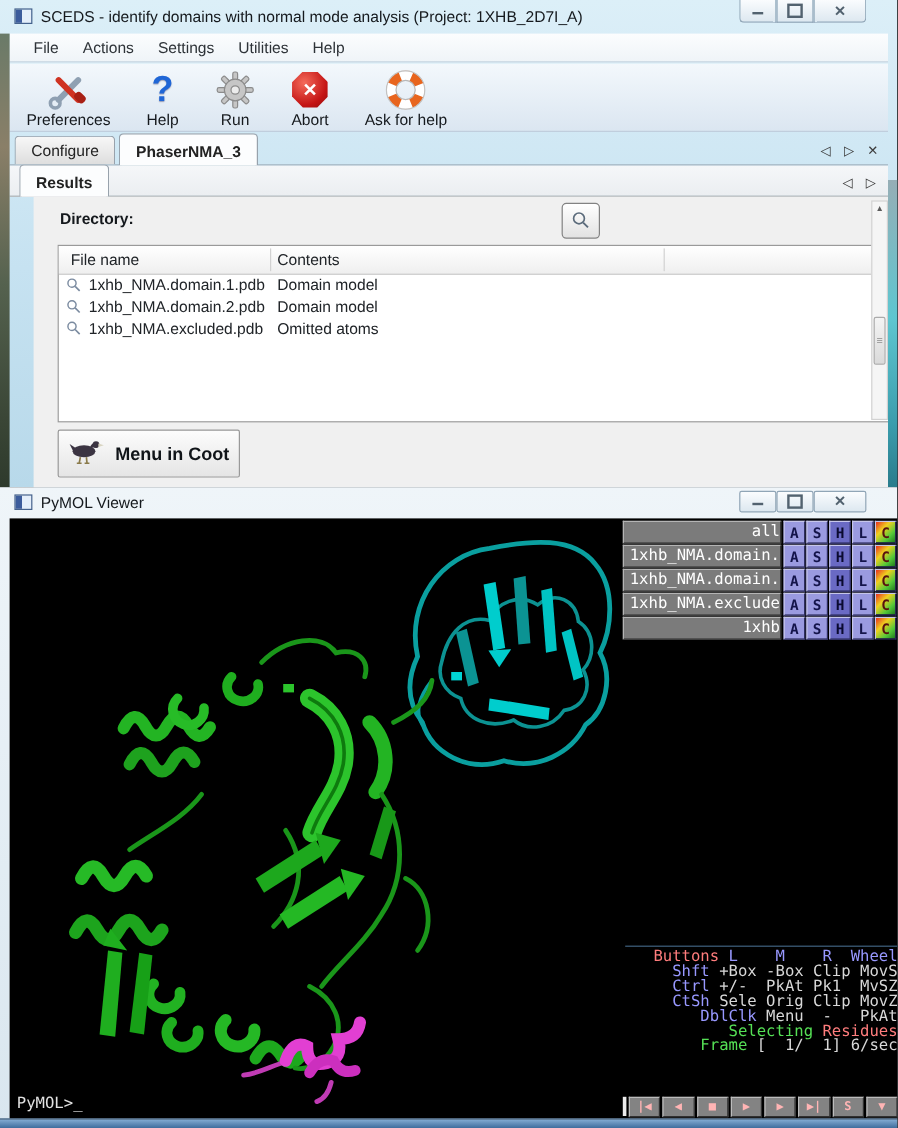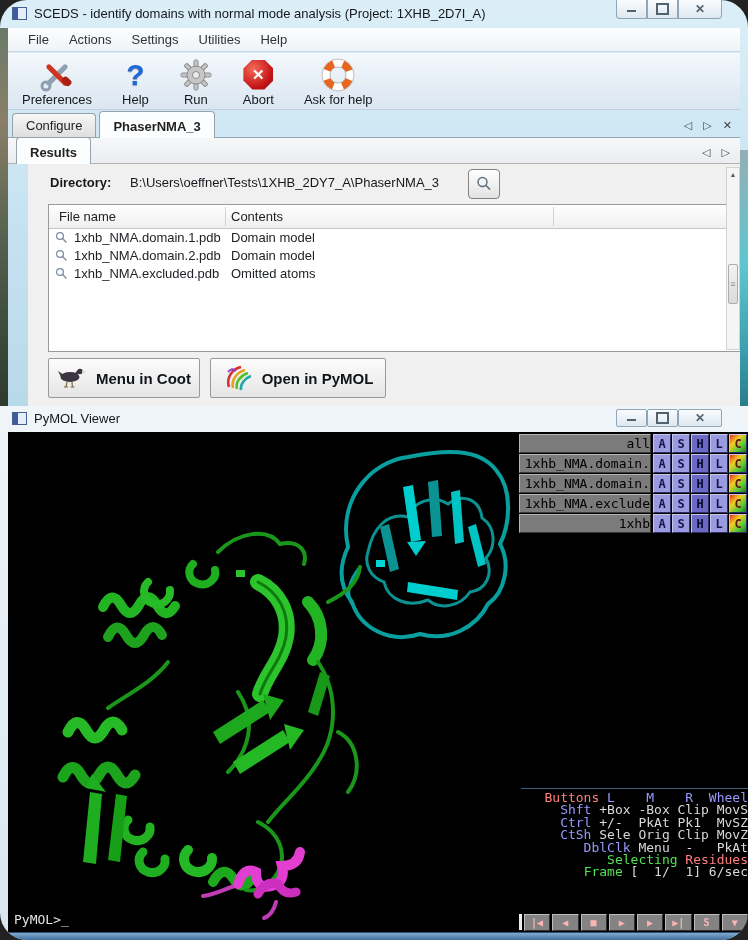--- a/index.html
+++ b/index.html
@@ -1,17 +1,17 @@
 <!DOCTYPE html>
 <html><head>
 <meta charset="utf-8">
 <style>
   html,body{margin:0;padding:0;background:#222;}
   #stage{position:relative;width:748px;height:940px;overflow:hidden;background:#000;
-         font-family:"Liberation Sans",sans-serif;border-radius:27px;-webkit-font-smoothing:antialiased;}
+         font-family:"Liberation Sans",sans-serif;-webkit-font-smoothing:antialiased;}
   
   .w1{position:absolute;left:0;top:0;width:748px;height:406px;
       background:linear-gradient(180deg,#dcefF8 0%,#c6e2f1 55%,#b8d9ea 100%);}
   .wall-l{position:absolute;left:0;top:28px;width:8px;bottom:0;
       background:linear-gradient(180deg,#6a7a68,#8a7f68 25%,#55624f 55%,#3a4636 85%,#2e3a2c);}
   .wall-r{position:absolute;right:0;top:150px;width:8px;bottom:0;
       background:linear-gradient(180deg,#96aeb6,#5ec6d0 45%,#3a9cac 80%,#2a7c8c);}
   .titlebar{position:absolute;left:0;top:0;right:0;height:28px;}
   .app-ico{position:absolute;left:12px;top:7px;width:15px;height:13px;border:1px solid #44618c;
       background:linear-gradient(90deg,#3c5c9c 0 42%,#e4eefa 42%);box-sizing:border-box;}
@@ -87,21 +87,21 @@
   .w2 .winbtn{height:18px;border-top:1px solid #90a5b6;border-radius:2px;}
   .w2 .winbtn.close{border-radius:2px;}
   .gl{position:absolute;left:8px;top:26px;right:0;bottom:8px;background:#000;overflow:hidden;}
   .viewer{position:absolute;left:0;top:0;width:511px;height:500px;}
   .prompt{position:absolute;left:6px;bottom:5px;font:13px "DejaVu Sans Mono",monospace;color:#e2e2e2;}
   .panel{position:absolute;left:511px;top:0;right:0;bottom:0;}
   .orow{position:absolute;left:0;right:0;height:19px;}
   .oname{position:absolute;left:0;top:0;width:132px;height:19px;background:#7b7b7b;
       border-top:1px solid #b4b4b4;border-left:1px solid #b4b4b4;
       border-bottom:1px solid #383838;border-right:1px solid #383838;
-      color:#000000;font:13px "DejaVu Sans Mono",monospace;line-height:17px;padding-left:0;
+      color:#ffffff;font:13px "DejaVu Sans Mono",monospace;line-height:17px;padding-left:0;
       box-sizing:border-box;overflow:hidden;white-space:nowrap;}
   .obtn{position:absolute;top:0;width:18px;height:19px;box-sizing:border-box;
       border-top:1px solid #c6c6ea;border-left:1px solid #c6c6ea;
       border-bottom:1px solid #2e2e60;border-right:1px solid #2e2e60;
       background:#9a9ae0;color:#14144a;font:bold 12px "DejaVu Sans Mono",monospace;
       display:flex;align-items:center;justify-content:center;}
   .obtn.h{background:#6a6ac4;color:#0a0a30;}
   .obtn.c{background:linear-gradient(135deg,#e83020 0%,#f0cf20 35%,#54c838 70%,#1e7a1e 100%);color:#581010;}
   .ob0{left:134px;}.ob1{left:153px;}.ob2{left:172px;}.ob3{left:191px;}.ob4{left:210px;}
   .mouse{position:absolute;left:2px;top:356px;right:0;border-top:1px solid #40627f;padding-top:3px;}
@@ -214,21 +214,20 @@
     <div class="subtabbar">
       <div class="tab active">Results</div>
       <div class="subtab-ctrls">
         <span>◁</span>
         <span>▷</span>
       </div>
     </div>
 
     <div class="content">
       <span class="dir-label">Directory:</span>
-      <span class="dir-path">B:\Users\oeffner\Tests\1XHB_2DY7_A\PhaserNMA_3</span>
       <div class="dir-btn">
         <svg width="18" height="18" viewBox="0 0 18 18">
           <circle cx="7.5" cy="7" r="4.5" fill="none" stroke="#5b6b7b" stroke-width="1.4"></circle>
           <line x1="11" y1="10.5" x2="15" y2="14.5" stroke="#5b6b7b" stroke-width="1.6"></line>
         </svg>
       </div>
 
       <div class="files">
         <div class="fhead">
           <span class="fh1">File name</span>
@@ -281,32 +280,20 @@
             <path d="M18,9 C19,5 23,4 24,6 L24,9 Z" fill="#3b3442"></path>
             <circle cx="23" cy="6.5" r="2.8" fill="#3b3442"></circle>
             <polygon points="25,5.5 29.5,7 25,8.5" fill="#d8d4c0"></polygon>
             <line x1="10" y1="17" x2="9" y2="22" stroke="#8a7a4a" stroke-width="1.4"></line>
             <line x1="15" y1="17" x2="15.5" y2="22" stroke="#8a7a4a" stroke-width="1.4"></line>
             <line x1="7" y1="22" x2="11" y2="22" stroke="#8a7a4a" stroke-width="1.2"></line>
             <line x1="13.5" y1="22" x2="17.5" y2="22" stroke="#8a7a4a" stroke-width="1.2"></line>
           </svg>
         </span>
         <span>Menu in Coot</span>
-      </div>
-      <div class="bigbtn btn-pymol">
-        <span>
-          <svg width="30" height="30" viewBox="0 0 30 30" fill="none">
-            <path d="M6,25 C3,16 9,7 18,5" stroke="#d83030" stroke-width="2.6"></path>
-            <path d="M10,26 C8,18 14,10 22,8" stroke="#e8a020" stroke-width="2.6"></path>
-            <path d="M14,27 C12,20 18,13 25,11" stroke="#58c030" stroke-width="2.6"></path>
-            <path d="M18,28 C17,22 22,16 28,14" stroke="#20a8a8" stroke-width="2.6"></path>
-            <path d="M5,10 q4,-5 8,-1" stroke="#9040c0" stroke-width="2"></path>
-          </svg>
-        </span>
-        <span>Open in PyMOL</span>
       </div>
     </div>
 
     <div class="wall-l"></div>
     <div class="wall-r"></div>
   </div>
 
   <div class="w2">
     <div class="titlebar">
       <span class="app-ico" style="top:6px"></span>

